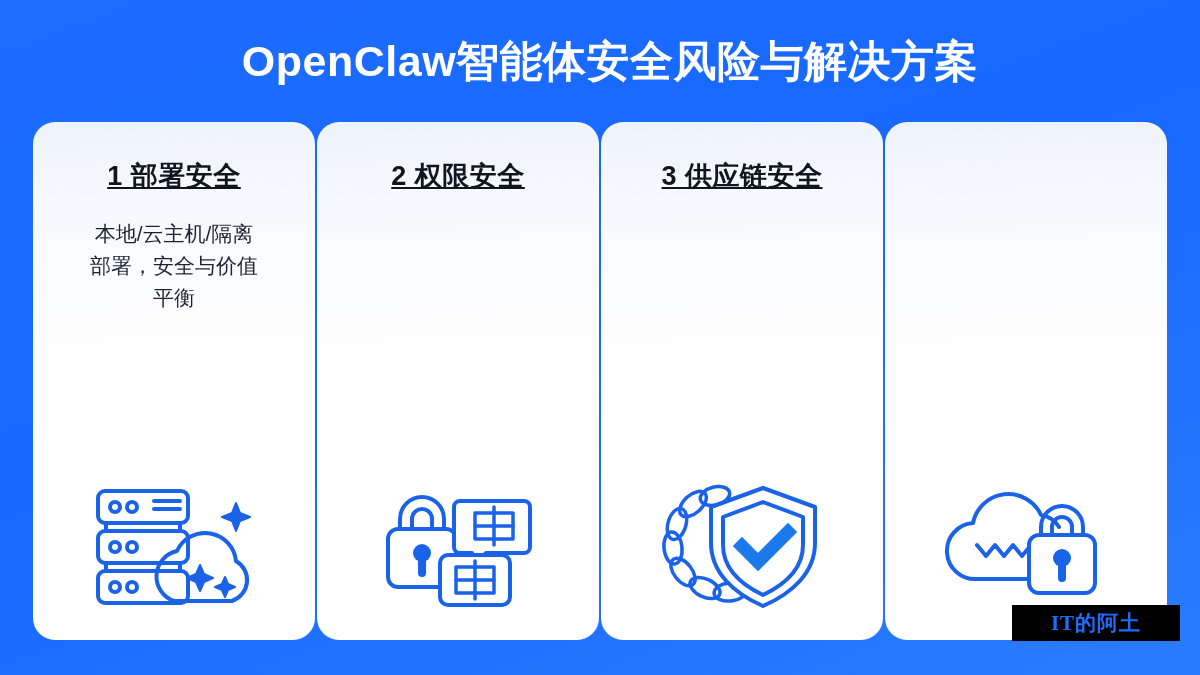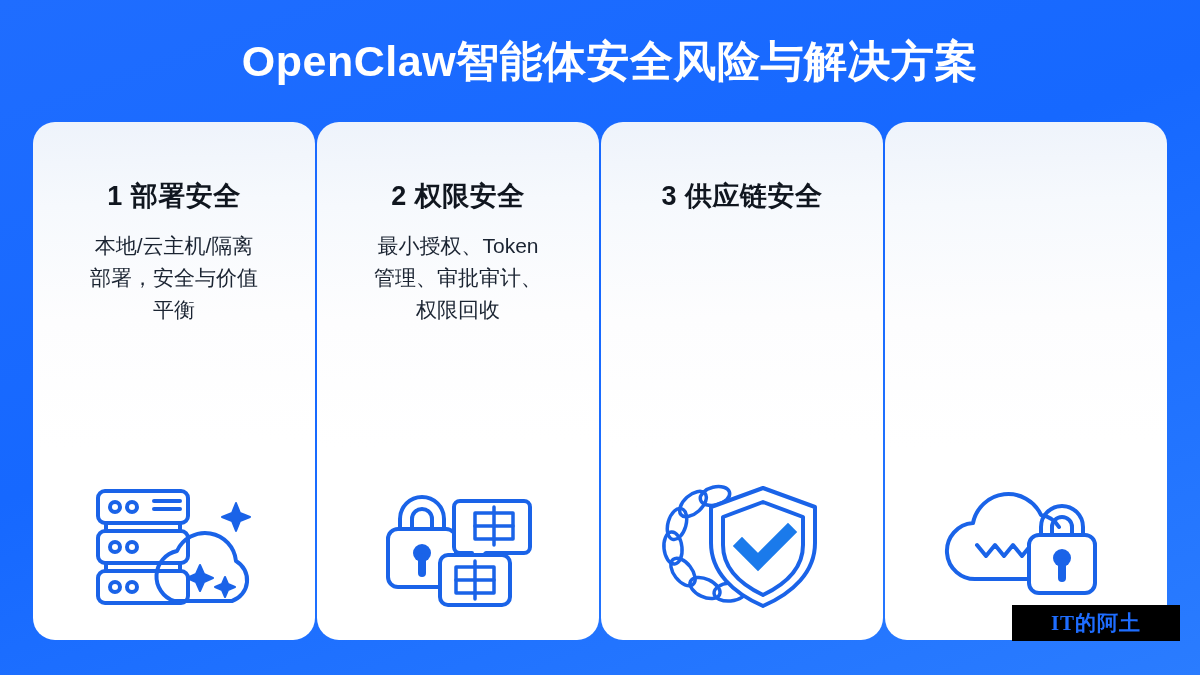--- a/index.html
+++ b/index.html
@@ -53,32 +53,33 @@
     background: linear-gradient(178deg, #eef3fb 0%, #f6f9fd 16%, #fdfdfe 38%, #ffffff 62%, #ffffff 100%);
     border-radius: 22px;
     display: flex;
     flex-direction: column;
     align-items: center;
     padding: 0 10px;
     overflow: hidden;
   }
 
   .card-heading {
-    margin-top: 60px;
+    margin-top: 40px;
     font-size: 27px;
     font-weight: bold;
     color: #10161f;
     letter-spacing: 0.5px;
     white-space: nowrap;
     line-height: 1.1;
     text-align: center;
+    text-decoration: underline;
   }
 
   .card-body {
-    margin-top: 18px;
+    margin-top: 26px;
     font-size: 21px;
     line-height: 1.52;
     color: #1b2432;
     text-align: center;
     max-width: 178px;
     word-break: break-all;
   }
 
   .card-icon {
     position: absolute;
@@ -146,21 +147,20 @@
         <path d="M90 116 a26 26 0 0 1 3 -50 a31 31 0 0 1 59 10 a22 22 0 0 1 -4 40 z"></path>
         <path d="M116 80 l4 9 l9 4 l-9 4 l-4 9 l-4 -9 l-9 -4 l9 -4 z" fill="#1a63e8" stroke-width="2"></path>
         <path d="M141 92 l3 7 l7 3 l-7 3 l-3 7 l-3 -7 l-7 -3 l7 -3 z" fill="#1a63e8" stroke-width="2"></path>
         <path d="M152 18 l4 10 l10 4 l-10 4 l-4 10 l-4 -10 l-10 -4 l10 -4 z" fill="#1a63e8" stroke-width="2"></path>
       </svg>
     </div>
   </div>
 
   <div class="card">
     <div class="card-heading">2 权限安全</div>
-    <div class="card-body">最小授权、Token管理、审批审计、权限回收</div>
     <div class="card-icon">
       <svg width="160" height="125" viewBox="0 0 160 125" fill="none" stroke="#1a63e8" stroke-width="4" stroke-linecap="round" stroke-linejoin="round">
         <path d="M22 46 v-12 a22 22 0 0 1 44 0 v12"></path>
         <path d="M34 46 v-12 a10 10 0 0 1 20 0 v12"></path>
         <rect x="10" y="44" width="68" height="58" rx="10" fill="#ffffff"></rect>
         <circle cx="44" cy="68" r="9" fill="#1a63e8" stroke="none"></circle>
         <path d="M44 72 v16" stroke="#1a63e8" stroke-width="8"></path>
         <path d="M82 16 h64 a6 6 0 0 1 6 6 v40 a6 6 0 0 1 -6 6 h-38 l-14 14 v-14 h-12 a6 6 0 0 1 -6 -6 v-40 a6 6 0 0 1 6 -6 z" fill="#ffffff"></path>
         <g stroke-width="3.5">
           <rect x="97" y="28" width="38" height="26"></rect>

